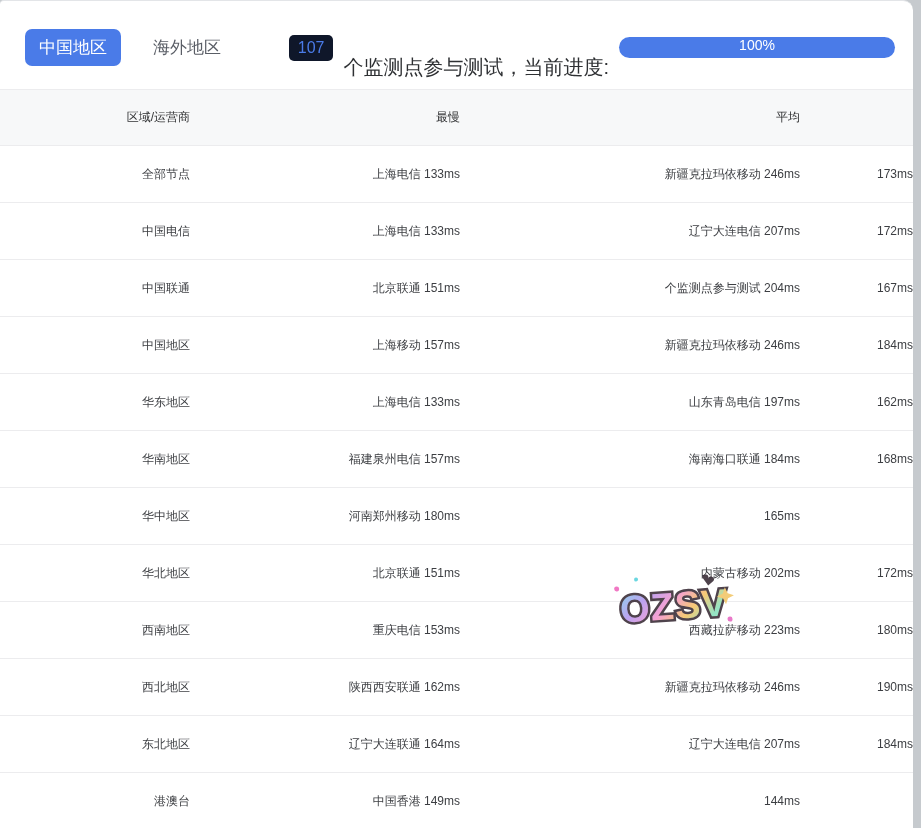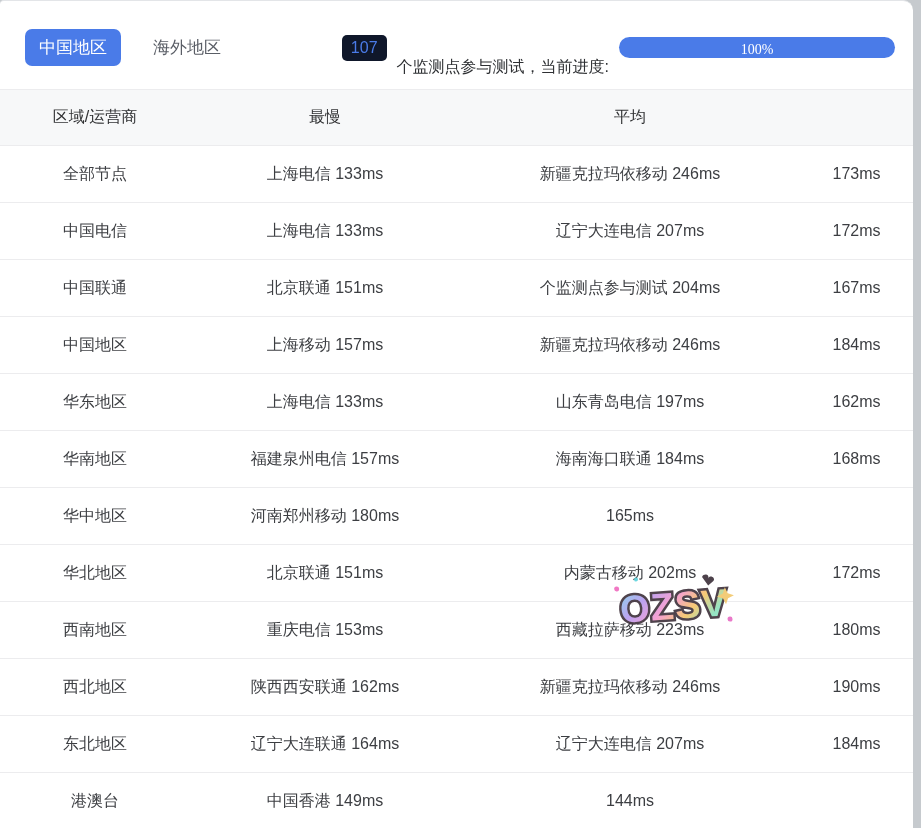--- a/index.html
+++ b/index.html
@@ -45,57 +45,56 @@
     gap: 10px;
   }
   .count-badge {
     background: #0f172a;
     color: #4a7be8;
     font-size: 16px;
     padding: 4px 9px;
     border-radius: 5px;
   }
   .progress-label {
-    font-size: 16px;
+    font-size: 20px;
     color: #2e3033;
     white-space: nowrap;
     margin-top: 40px;
   }
   .progress-bar {
     width: 276px;
     height: 21px;
     border-radius: 11px;
     background: #4a7be8;
     display: flex;
-    align-items: flex-end;
+    align-items: flex-start;
     justify-content: center;
     overflow: hidden;
-    font-family: Liberation Serif, serif;
   }
   .progress-text {
     color: #ffffff;
     font-size: 14px;
     font-weight: 500;
   }
   
   .table { width: 913px; }
   .trow, .thead-row {
     display: grid;
     grid-template-columns: 190px 270px 340px 113px;
     height: 57px;
     align-items: center;
     border-bottom: 1px solid #ececee;
   }
   .thead-row {
     background: #f7f8f9;
     border-top: 1px solid #ececee;
   }
   .cell, .hcell {
-    text-align: center;
-    font-size: 16px;
+    text-align: right;
+    font-size: 12px;
     color: #3c3e42;
     white-space: nowrap;
     overflow: hidden;
   }
   .hcell { color: #303133; }
   
   .watermark {
     position: absolute;
     left: 608px; top: 570px;
     width: 130px; height: 70px;

